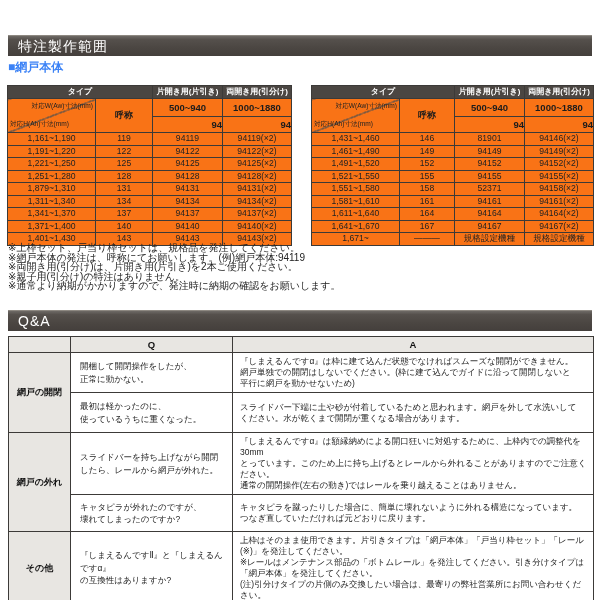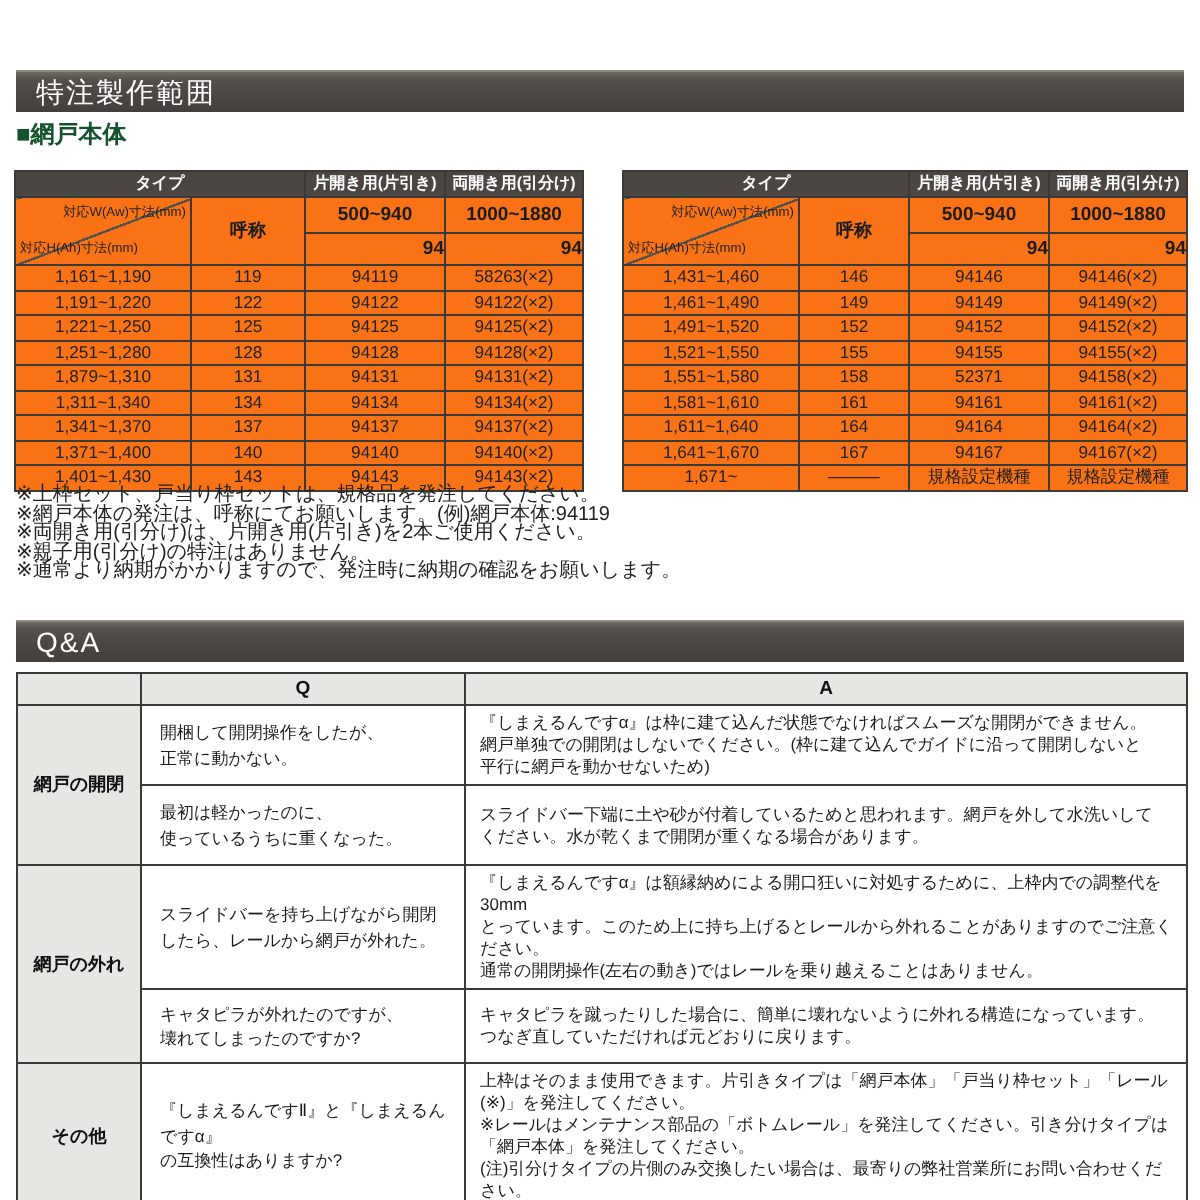--- a/index.html
+++ b/index.html
@@ -10,21 +10,21 @@
   
   .bar{
     position:absolute;left:8px;right:8px;height:21px;
     background:linear-gradient(#6e6a66 0%,#55504c 18%,#4b4642 60%,#443f3c 100%);
     border-top:1px solid #8d8881;
     color:#fff;font-weight:normal;font-size:14px;line-height:21px;
     padding-left:10px;letter-spacing:1px;box-sizing:border-box;
   }
   .bar1{top:35px;}
   .bar2{top:310px;}
-  .subheading{position:absolute;top:59px;left:8px;font-size:12px;font-weight:bold;color:#14532d;}
+  .subheading{position:absolute;top:59px;left:8px;font-size:12px;font-weight:bold;color:#3b82f6;}
 
   
   table{border-collapse:collapse;table-layout:fixed;}
   .ptable{position:absolute;top:85px;font-size:9px;background:#f97316;}
   .ptable-left{left:7px;width:284px;}
   .ptable-right{left:311px;width:282px;}
   .ptable th,.ptable td{border:1px solid #3c3a38;padding:0;text-align:center;overflow:hidden;}
   .ptable .dark{background:#4b4642;color:#fff;font-weight:bold;font-size:8px;height:12px;line-height:12px;}
   .ptable .range{font-size:9.5px;font-weight:bold;height:17px;}
   .ptable .code{font-size:9.5px;font-weight:bold;height:15px;text-align:right;}
@@ -84,21 +84,21 @@
       <tr>
         <td class="code">94</td>
         <td class="code">94</td>
       </tr>
     </thead>
     <tbody>
         <tr>
           <td>1,161~1,190</td>
           <td>119</td>
           <td>94119</td>
-          <td>58263(×2)</td>
+          <td>94119(×2)</td>
         </tr>
         <tr>
           <td>1,191~1,220</td>
           <td>122</td>
           <td>94122</td>
           <td>94122(×2)</td>
         </tr>
         <tr>
           <td>1,221~1,250</td>
           <td>125</td>
@@ -168,21 +168,21 @@
       </tr>
       <tr>
         <td class="code">94</td>
         <td class="code">94</td>
       </tr>
     </thead>
     <tbody>
         <tr>
           <td>1,431~1,460</td>
           <td>146</td>
-          <td>94146</td>
+          <td>81901</td>
           <td>94146(×2)</td>
         </tr>
         <tr>
           <td>1,461~1,490</td>
           <td>149</td>
           <td>94149</td>
           <td>94149(×2)</td>
         </tr>
         <tr>
           <td>1,491~1,520</td>

